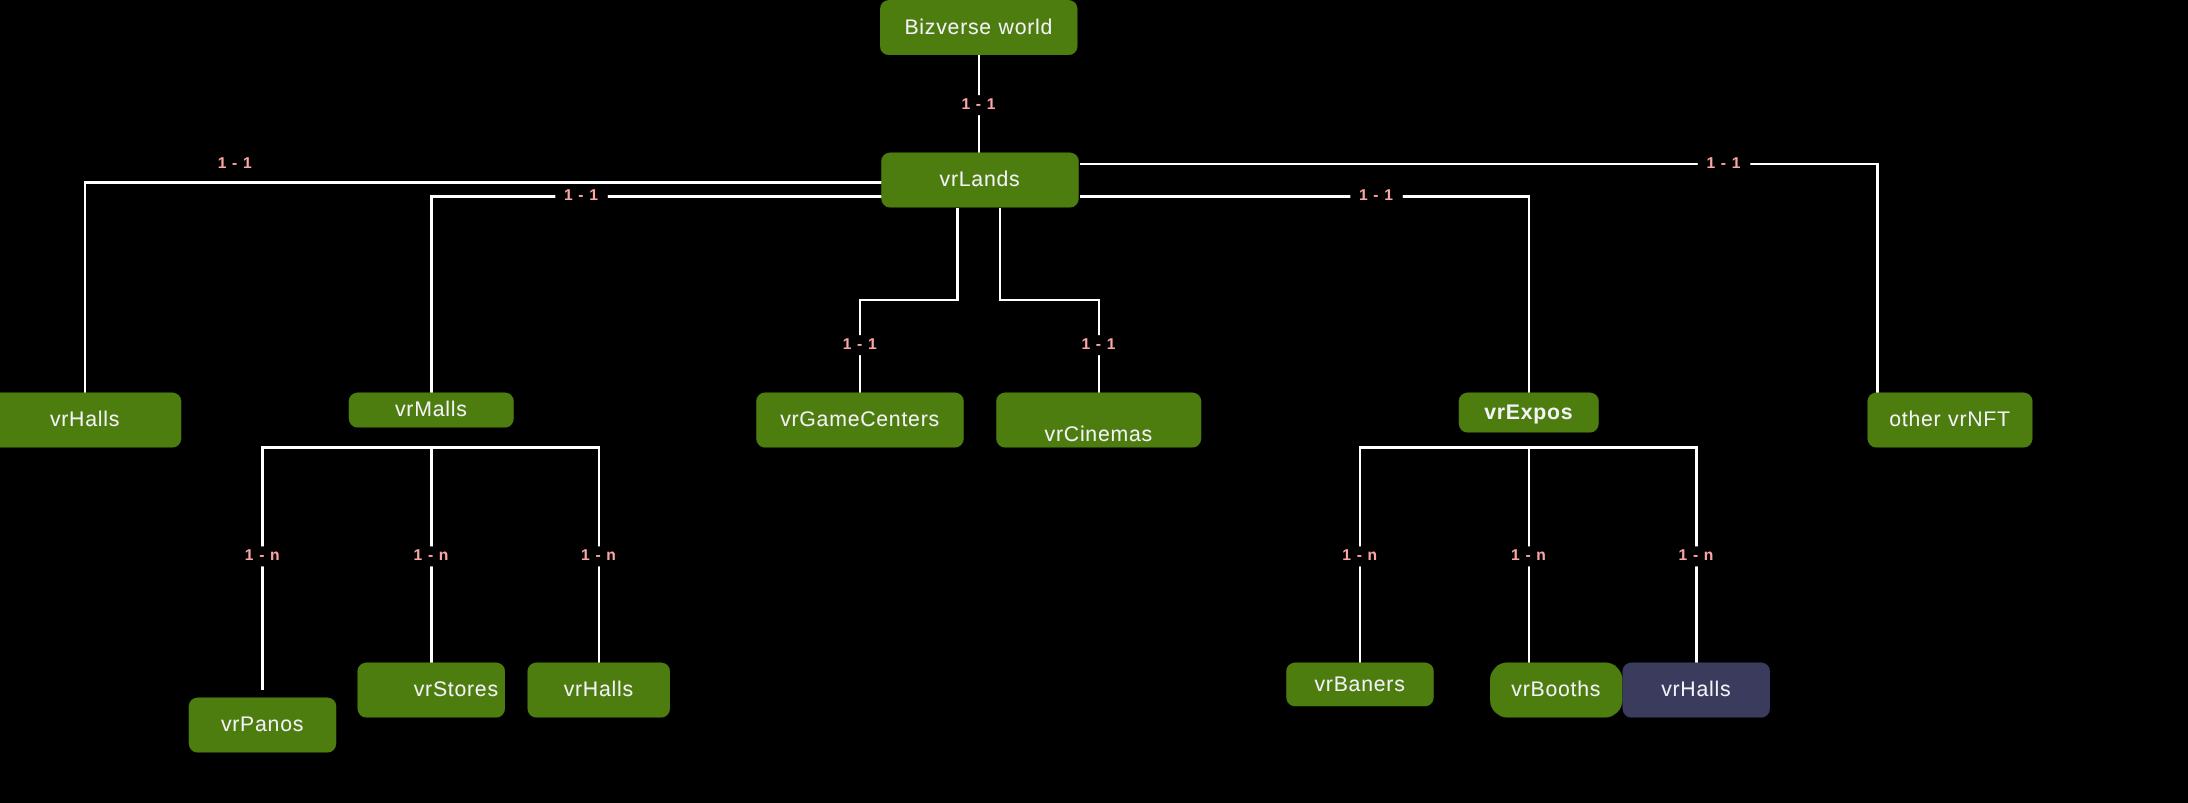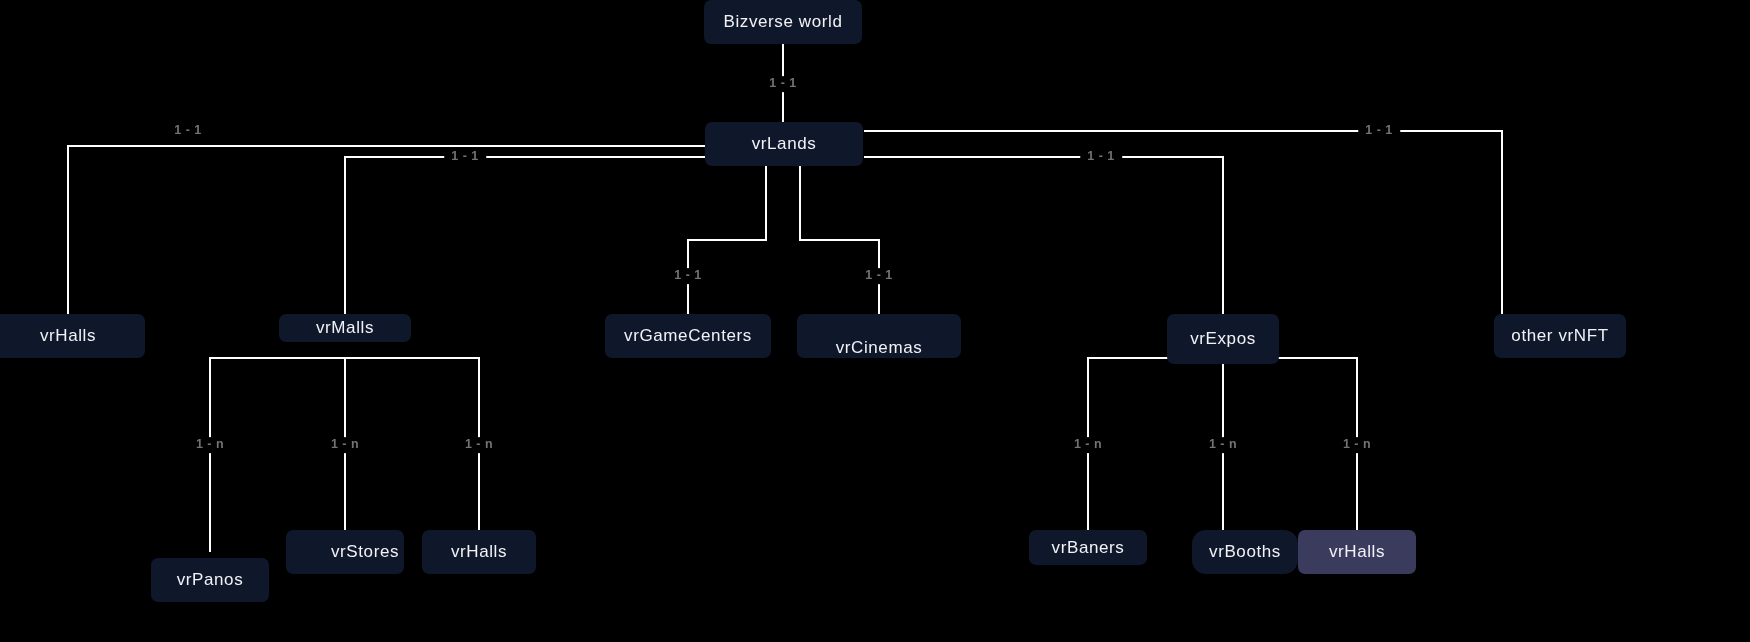--- a/index.html
+++ b/index.html
@@ -22,38 +22,38 @@
   svg.edges {
     position: absolute;
     left: 0;
     top: 0;
     width: 1750px;
     height: 642px;
   }
   .node {
     position: absolute;
     box-sizing: border-box;
-    background: #0f172a;
+    background: #4d7c0f;
     border-radius: 7px;
     color: #f2f2f7;
     display: flex;
     align-items: center;
     justify-content: center;
     font-family: "Liberation Sans", sans-serif;
     font-size: 17px;
     letter-spacing: 0.6px;
     white-space: nowrap;
     z-index: 3;
   }
   .node.alt {
     background: #3b3b5e;
   }
   .edge-label {
     position: absolute;
-    color: #737373;
+    color: #fca5a5;
     background: #000000;
     font-family: "Liberation Sans", sans-serif;
     font-size: 12.5px;
     font-weight: bold;
     letter-spacing: 0.5px;
     padding: 1px 7px;
     white-space: nowrap;
     transform: translate(-50%, -50%);
     z-index: 4;
     line-height: 1.1;
@@ -92,21 +92,21 @@
       </div>
       <div class="node" style="left: 279px; top: 314px; width: 132px; height: 28px;">
         <span>vrMalls</span>
       </div>
       <div class="node" style="left: 605px; top: 314px; width: 166px; height: 44px;">
         <span>vrGameCenters</span>
       </div>
       <div class="node" style="left: 797px; top: 314px; width: 164px; height: 44px; align-items: flex-end;">
         <span>vrCinemas</span>
       </div>
-      <div class="node" style="left: 1167px; top: 314px; width: 112px; height: 50px;">
+      <div class="node" style="left: 1167px; top: 314px; width: 112px; height: 32px; font-weight: bold;">
         <span>vrExpos</span>
       </div>
       <div class="node" style="left: 1494px; top: 314px; width: 132px; height: 44px;">
         <span>other vrNFT</span>
       </div>
       <div class="node" style="left: 151px; top: 558px; width: 118px; height: 44px; justify-content: center;">
         <span>vrPanos</span>
       </div>
       <div class="node" style="left: 286px; top: 530px; width: 118px; height: 44px; padding-left: 40px;">
         <span>vrStores</span>

